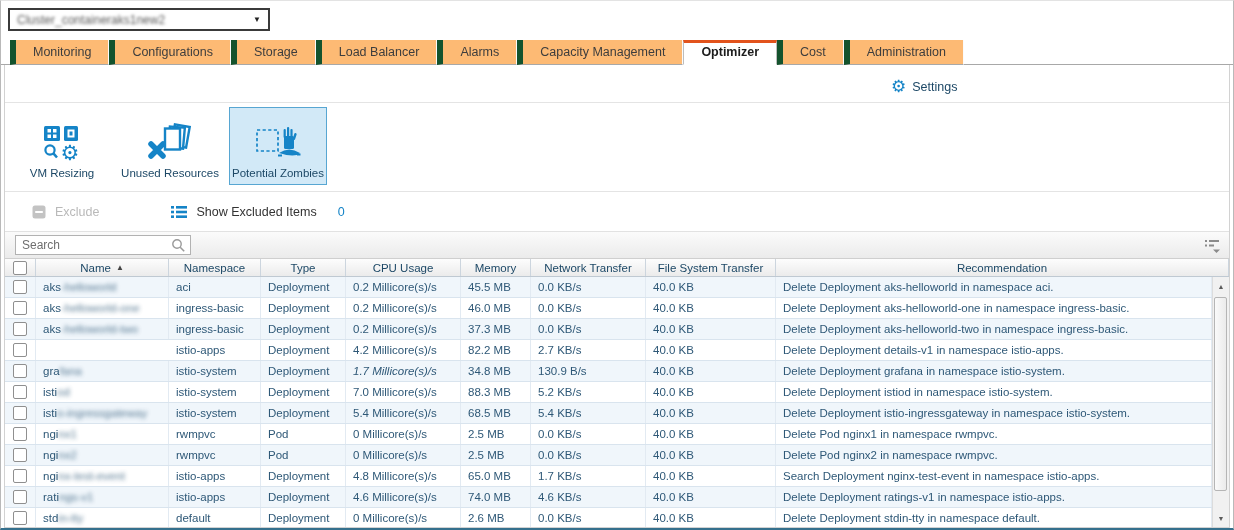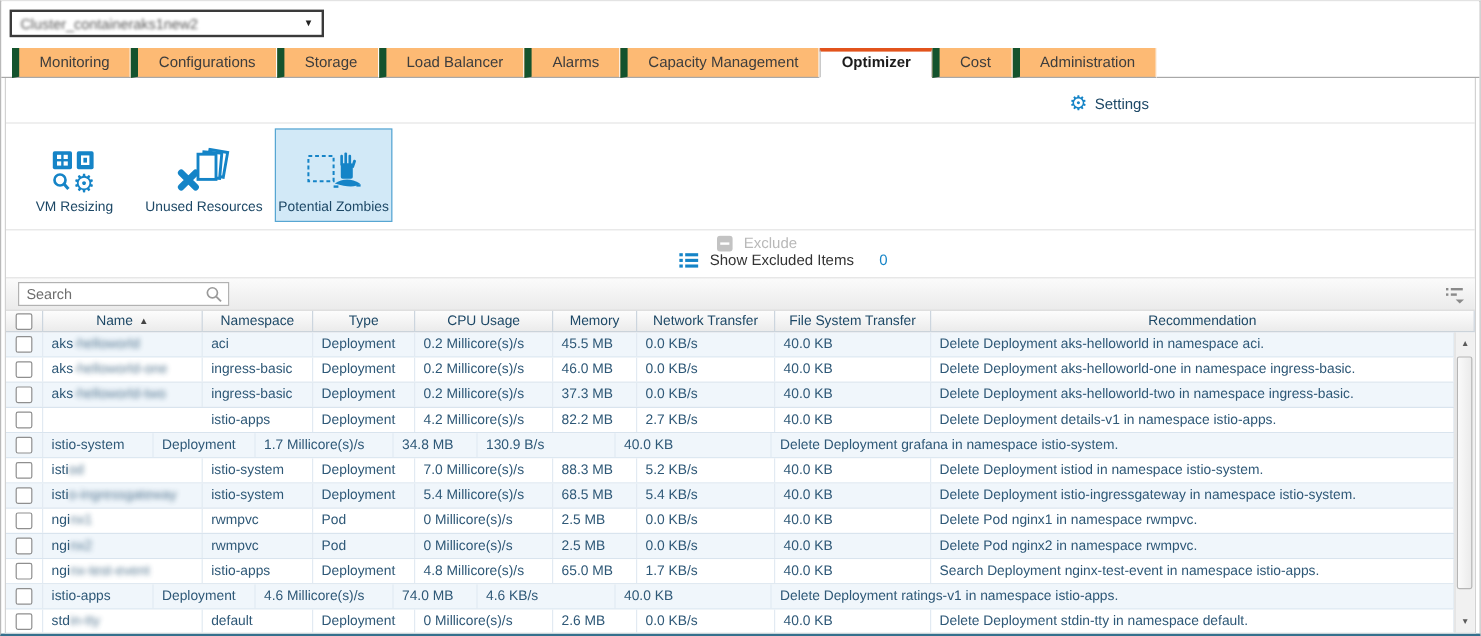--- a/index.html
+++ b/index.html
@@ -33,21 +33,21 @@
   .divider{position:absolute;left:0;right:0;border-top:1px solid #e4e4e4;}
   .d1{top:37px;} .d2{top:126px;}
 
   .views{position:absolute;top:42px;left:8px;display:flex;gap:10px;}
   .view-btn{width:98px;height:78px;display:flex;flex-direction:column;align-items:center;justify-content:flex-end;
     padding-bottom:5px;box-sizing:border-box;border:1px solid transparent;cursor:pointer;}
   .view-btn.selected{background:#d2e9f7;border:1px solid #57a6d2;}
   .view-btn .vicon{height:46px;display:flex;align-items:center;justify-content:center;}
   .view-btn .vlabel{font-size:11.5px;color:#1d4866;white-space:nowrap;}
 
-  .actions{position:absolute;top:131px;left:0;right:0;height:32px;display:flex;align-items:center;flex-direction:column;}
+  .actions{position:absolute;top:131px;left:0;right:0;height:32px;display:flex;align-items:center;}
   .exclude{display:flex;align-items:center;gap:9px;margin-left:27px;font-size:12.5px;color:#b9b9b9;cursor:default;}
   .show-excluded{display:flex;align-items:center;gap:9px;margin-left:72px;font-size:12.5px;color:#333;cursor:pointer;}
   .show-excluded .count{color:#1584c7;margin-left:12px;}
 
   .searchbar{position:absolute;top:166px;left:0;right:0;height:28px;
     background:linear-gradient(#fbfbfb,#ebebeb);border-top:1px solid #e2e2e2;border-bottom:1px solid #cfcfcf;box-sizing:border-box;}
   .searchbox{position:absolute;left:10px;top:3px;width:176px;height:20px;background:#fff;border:1px solid #b2b2b2;box-sizing:border-box;}
   .searchbox input{position:absolute;left:0;top:0;width:100%;height:100%;border:none;outline:none;
     padding:0 24px 0 6px;font-size:12px;color:#333;background:transparent;box-sizing:border-box;font-family:"Liberation Sans",sans-serif;}
   .searchbox input::placeholder{color:#6e6e6e;opacity:1;}
@@ -297,23 +297,27 @@
           <div class="td" style="width: 115px;">4.2 Millicore(s)/s</div>
           <div class="td" style="width: 70px;">82.2 MB</div>
           <div class="td" style="width: 115px;">2.7 KB/s</div>
           <div class="td" style="width: 130px;">40.0 KB</div>
           <div class="td" style="flex: 1 1 0%;">Delete Deployment details-v1 in namespace istio-apps.</div>
         </div>
         <div class="trow stripe">
           <div class="td ck" style="width: 31px;">
             <span class="checkbox"></span>
           </div>
+          <div class="td" style="width: 133px;">
+            <span>gra</span>
+            <span class="nb">fana</span>
+          </div>
           <div class="td" style="width: 92px;">istio-system</div>
           <div class="td" style="width: 85px;">Deployment</div>
-          <div class="td" style="width: 115px;">1.7 Millicore(s)/s</div>
+          <div class="td" style="width: 115px; font-style: italic;">1.7 Millicore(s)/s</div>
           <div class="td" style="width: 70px;">34.8 MB</div>
           <div class="td" style="width: 115px;">130.9 B/s</div>
           <div class="td" style="width: 130px;">40.0 KB</div>
           <div class="td" style="flex: 1 1 0%;">Delete Deployment grafana in namespace istio-system.</div>
         </div>
         <div class="trow">
           <div class="td ck" style="width: 31px;">
             <span class="checkbox"></span>
           </div>
           <div class="td" style="width: 133px;">
@@ -388,20 +392,24 @@
           <div class="td" style="width: 85px;">Deployment</div>
           <div class="td" style="width: 115px;">4.8 Millicore(s)/s</div>
           <div class="td" style="width: 70px;">65.0 MB</div>
           <div class="td" style="width: 115px;">1.7 KB/s</div>
           <div class="td" style="width: 130px;">40.0 KB</div>
           <div class="td" style="flex: 1 1 0%;">Search Deployment nginx-test-event in namespace istio-apps.</div>
         </div>
         <div class="trow stripe">
           <div class="td ck" style="width: 31px;">
             <span class="checkbox"></span>
+          </div>
+          <div class="td" style="width: 133px;">
+            <span>rati</span>
+            <span class="nb">ngs-v1</span>
           </div>
           <div class="td" style="width: 92px;">istio-apps</div>
           <div class="td" style="width: 85px;">Deployment</div>
           <div class="td" style="width: 115px;">4.6 Millicore(s)/s</div>
           <div class="td" style="width: 70px;">74.0 MB</div>
           <div class="td" style="width: 115px;">4.6 KB/s</div>
           <div class="td" style="width: 130px;">40.0 KB</div>
           <div class="td" style="flex: 1 1 0%;">Delete Deployment ratings-v1 in namespace istio-apps.</div>
         </div>
         <div class="trow">

